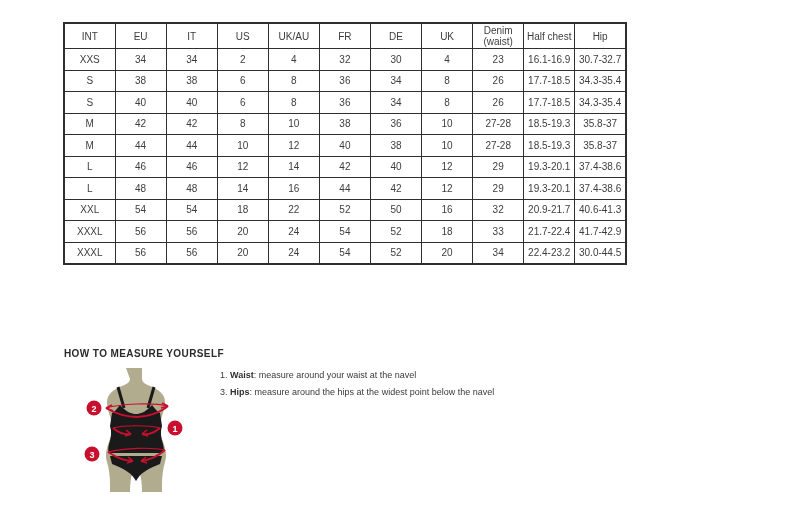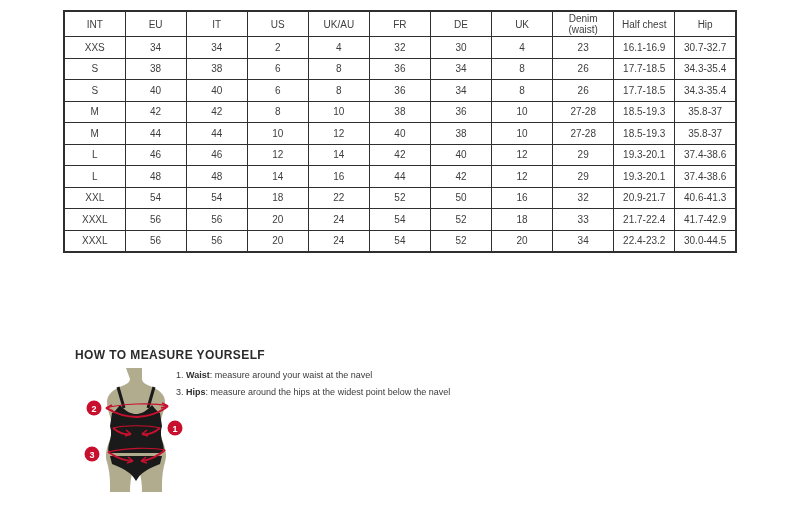--- a/index.html
+++ b/index.html
@@ -1,40 +1,40 @@
 <!DOCTYPE html>
 <html><head>
 <meta charset="utf-8">
 <style>
   html,body{margin:0;padding:0;}
   body{
     width:798px;height:519px;position:relative;background:#ffffff;
     font-family:"Liberation Sans",sans-serif;color:#3d3d3d;overflow:hidden;
   }
   
-  .size-table-wrap{position:absolute;left:63px;top:10px;width:674px;}
+  .size-table-wrap{position:absolute;left:63px;top:22px;width:564px;}
   table.size-table{
     width:100%;border-collapse:collapse;table-layout:fixed;
     border:2px solid #2f2f2f;
   }
   table.size-table th, table.size-table td{
     border:1px solid #2f2f2f;
     font-size:10px;font-weight:normal;color:#3d3d3d;
     text-align:center;vertical-align:middle;padding:0;
   }
   table.size-table th{height:24px;}
   table.size-table td{height:20.5px;}
   
   .measure-title{
-    position:absolute;left:75px;top:348px;
-    font-size:12px;font-weight:bold;color:#2b2b2b;letter-spacing:.4px;
+    position:absolute;left:64px;top:348px;
+    font-size:10px;font-weight:bold;color:#2b2b2b;letter-spacing:.4px;
   }
   .figure-wrap{position:absolute;left:80px;top:368px;width:106px;height:124px;}
   .measure-steps{position:absolute;left:176px;top:369px;font-size:9px;color:#3a3a3a;}
-  .measure-steps .step{height:16.5px;line-height:13px;white-space:nowrap;}
+  .measure-steps .step{height:16.5px;line-height:13px;white-space:nowrap;margin-left:44px;}
   .measure-steps b{color:#2f2f2f;}
 </style>
 </head>
 <body>
 
 <div class="size-table-wrap">
   <table class="size-table">
     <thead>
       <tr>
           <th>INT</th>

